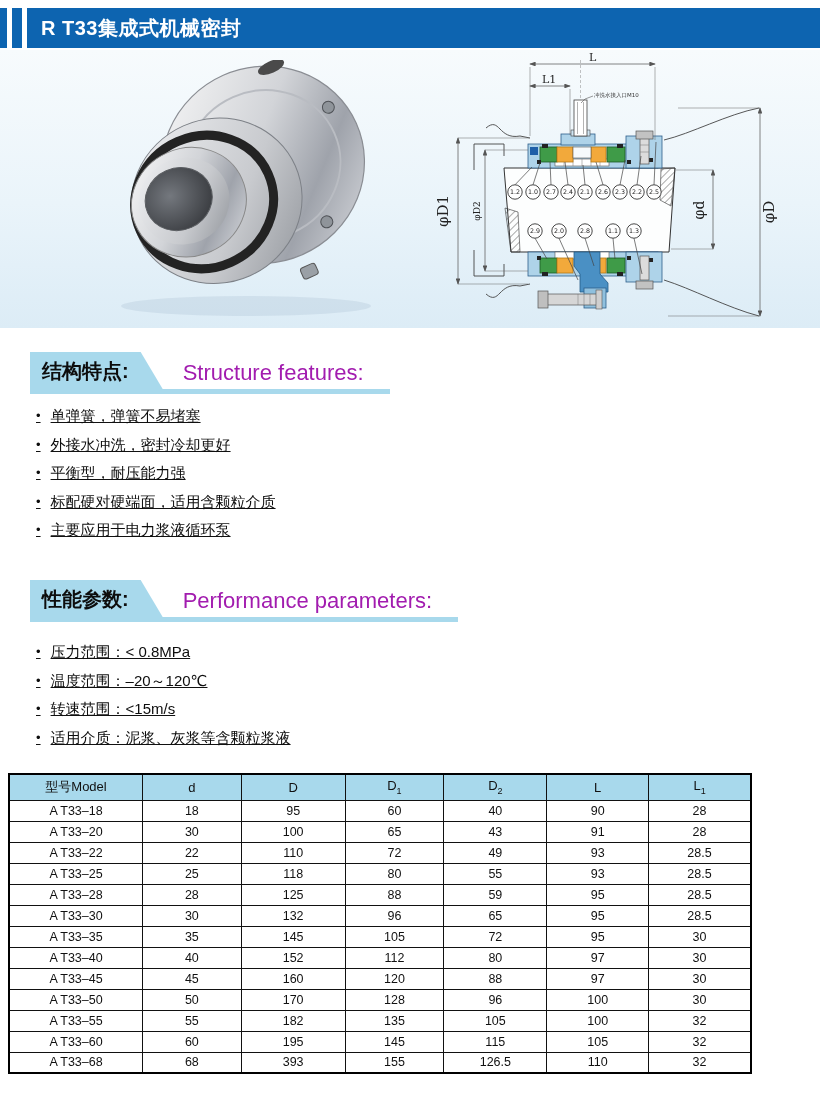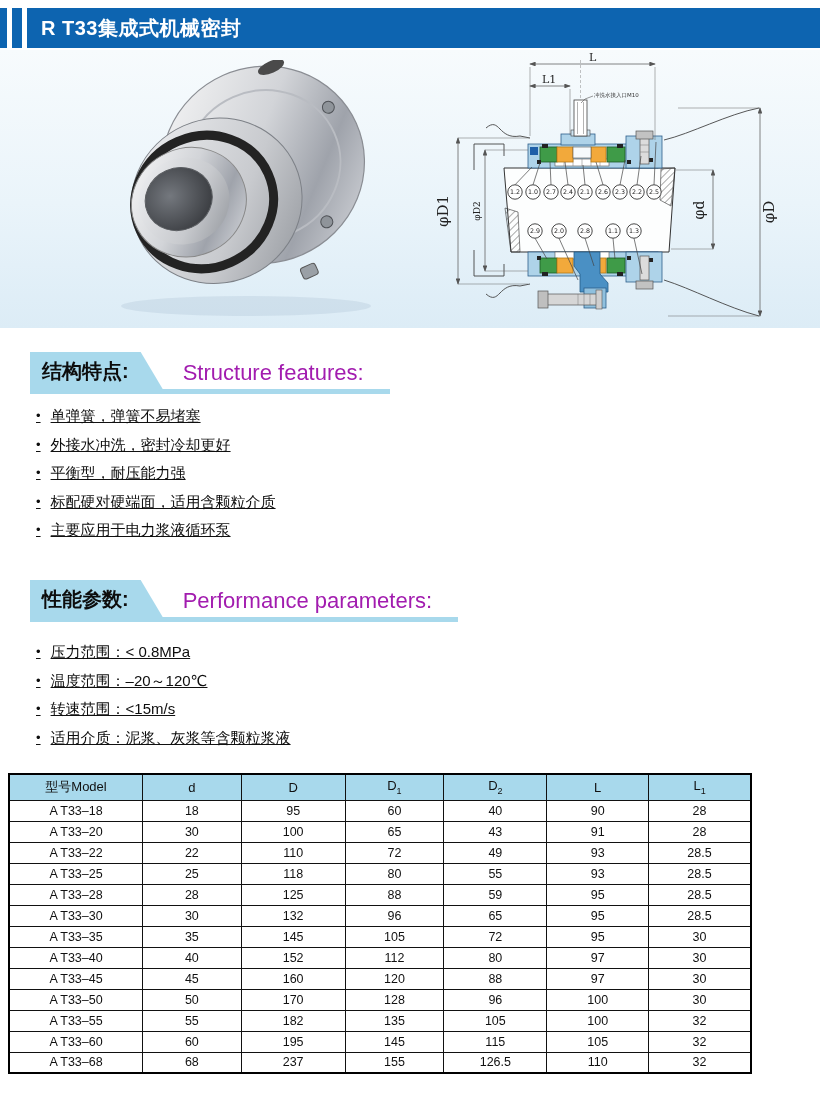--- a/index.html
+++ b/index.html
@@ -450,21 +450,21 @@
           <td>60</td>
           <td>195</td>
           <td>145</td>
           <td>115</td>
           <td>105</td>
           <td>32</td>
         </tr>
         <tr>
           <td>A T33–68</td>
           <td>68</td>
-          <td>237</td>
+          <td>393</td>
           <td>155</td>
           <td>126.5</td>
           <td>110</td>
           <td>32</td>
         </tr>
       </tbody>
   </table>
 
 </div>
 

